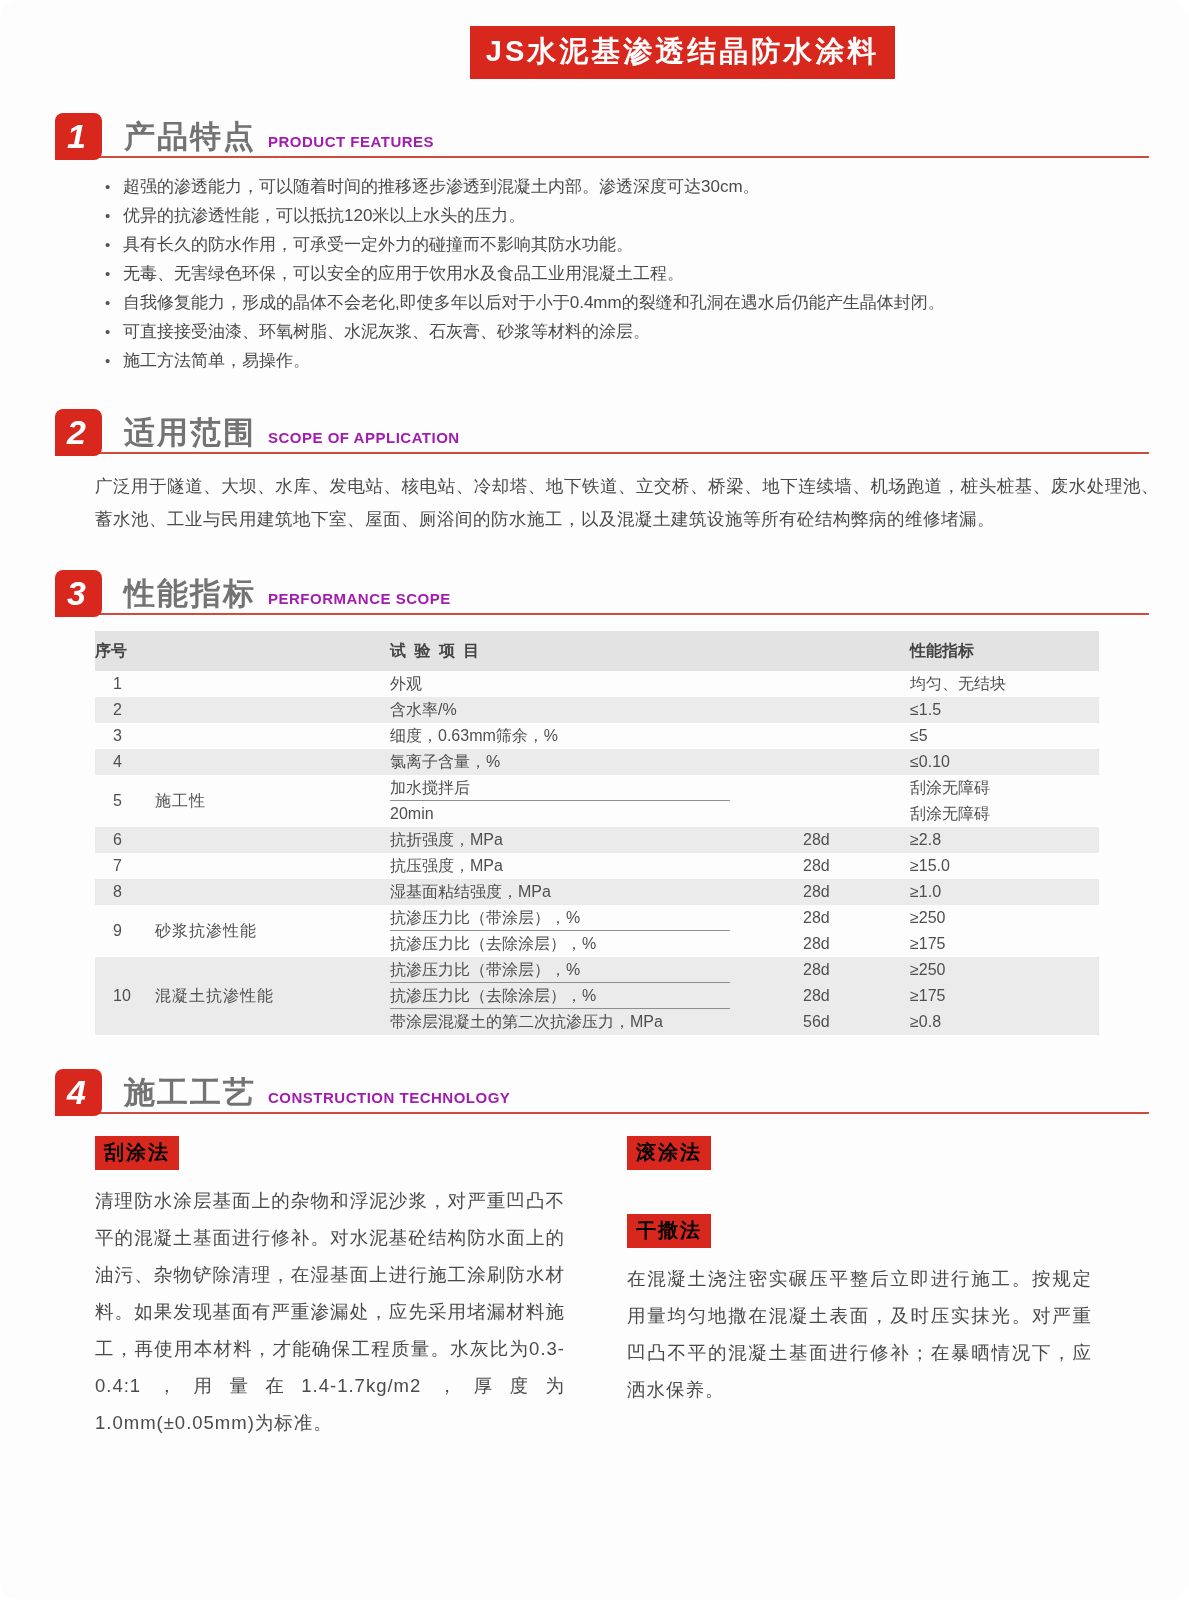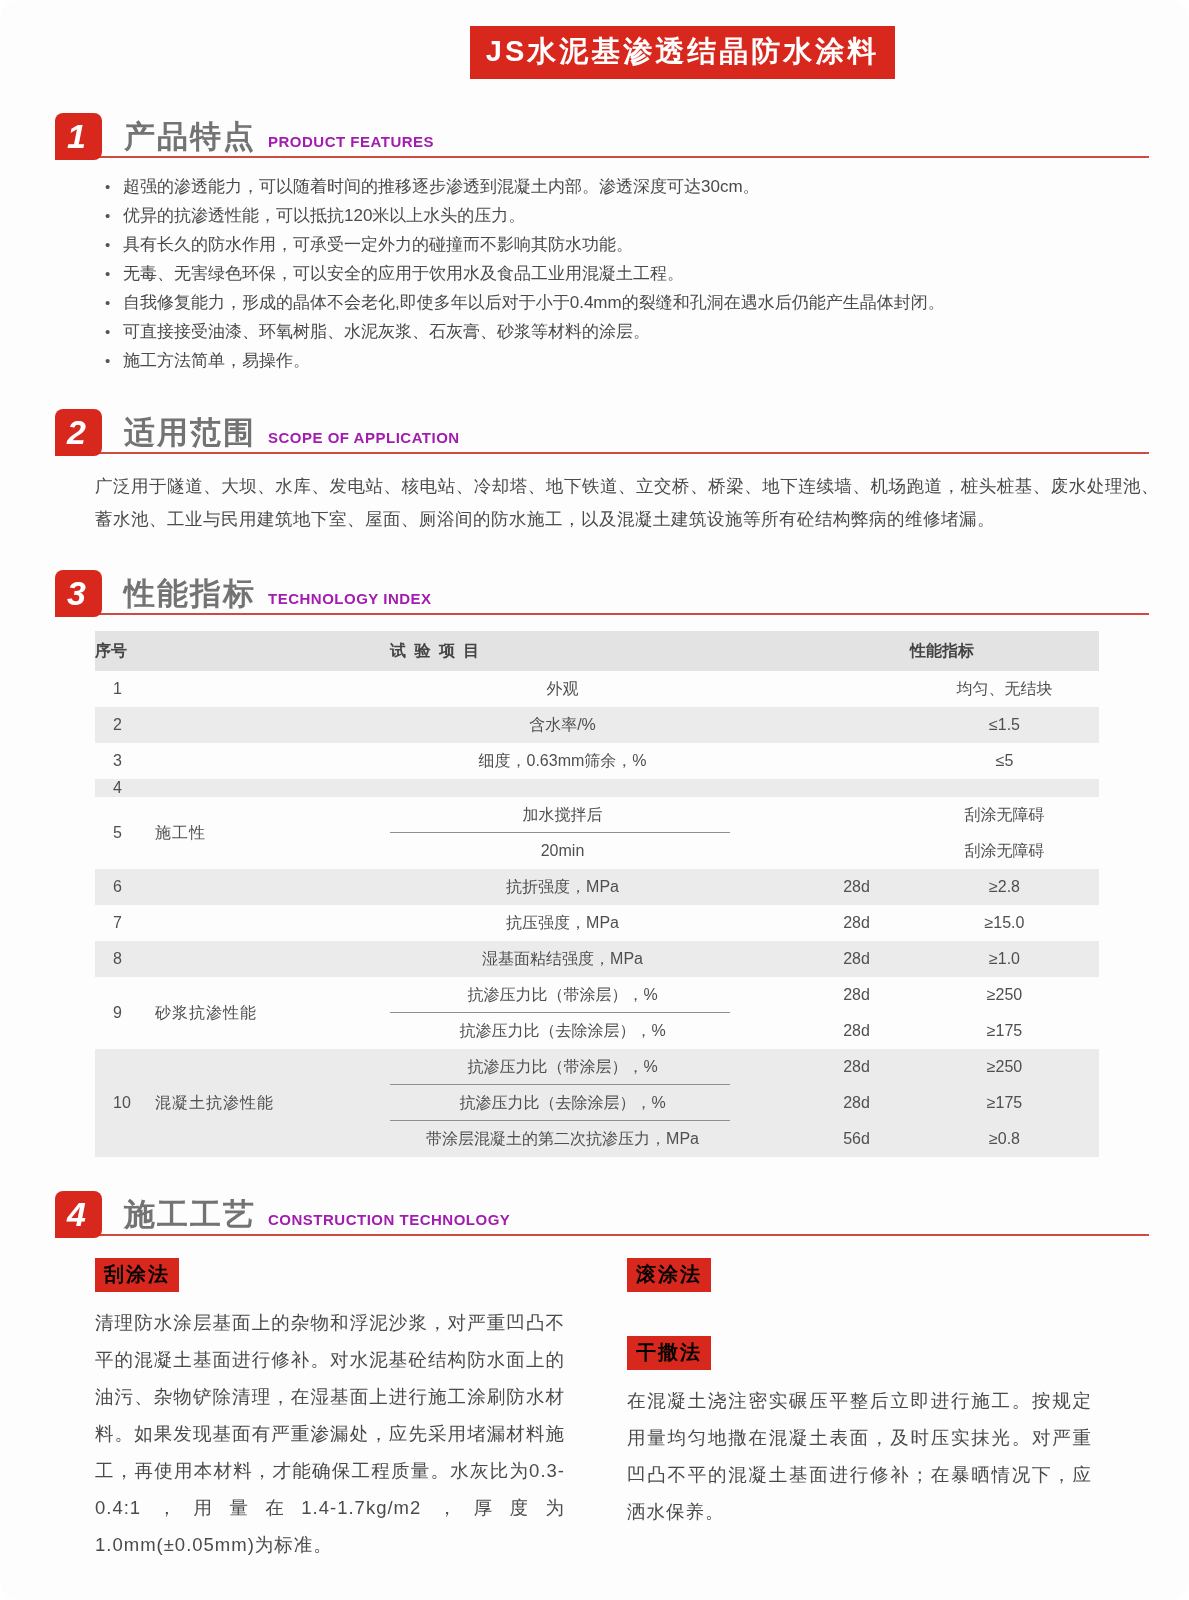--- a/index.html
+++ b/index.html
@@ -63,21 +63,21 @@
   }
   .t-head .h-no { }
   .t-head .h-item { letter-spacing:2px; }
   .t-row { display:grid; grid-template-columns:60px 235px 1fr; align-items:center; }
   .t-row.shaded { background:#ebebeb; }
   .c-no { padding-left:18px; }
   .c-cat { letter-spacing:1px; }
   .c-subs { display:flex; flex-direction:column; }
   .sub-line {
     display:grid; grid-template-columns:345px 175px 1fr;
-    align-items:center; height:36px; position:relative;text-align:center;
+    align-items:center; height:26px; position:relative;
   }
   .sub-line.divided::after {
     content:""; position:absolute; left:0; bottom:0;
     width:340px; height:1px; background:#8f8f8f;
   }
   .c-age { padding-left:68px; }
 
   
   .cols { display:flex; margin:22px 0 0 95px; width:1000px; }
   .col-left { width:470px; }
@@ -152,21 +152,21 @@
       <span class="sec-title">适用范围</span>
       <span class="sec-sub">SCOPE OF APPLICATION</span>
     </div>
     <p class="sec-body">广泛用于隧道、大坝、水库、发电站、核电站、冷却塔、地下铁道、立交桥、桥梁、地下连续墙、机场跑道，桩头桩基、废水处理池、蓄水池、工业与民用建筑地下室、屋面、厕浴间的防水施工，以及混凝土建筑设施等所有砼结构弊病的维修堵漏。</p>
   </section>
 
   <section class="sec">
     <div class="sec-header">
       <span class="sec-num">3</span>
       <span class="sec-title">性能指标</span>
-      <span class="sec-sub">TECHNOLOGY INDEX</span>
+      <span class="sec-sub">PERFORMANCE SCOPE</span>
     </div>
     <div class="perf-table">
       <div class="t-head">
         <div class="h-no">序号</div>
         <div></div>
         <div class="h-item">试 验 项 目</div>
         <div></div>
         <div class="h-index">性能指标</div>
       </div>
       <div id="table-body">
@@ -202,20 +202,27 @@
     <div class="c-item">细度，0.63mm筛余，%</div>
     <div class="c-age"></div>
     <div class="c-val">≤5</div>
   </div>
 </div>
   </div>
 
   <div class="t-row shaded">
     <div class="c-no">4</div>
     <div class="c-cat"></div>
+    <div class="c-subs">
+  <div class="sub-line">
+    <div class="c-item">氯离子含量，%</div>
+    <div class="c-age"></div>
+    <div class="c-val">≤0.10</div>
+  </div>
+</div>
   </div>
 
   <div class="t-row">
     <div class="c-no">5</div>
     <div class="c-cat">施工性</div>
     <div class="c-subs">
   <div class="sub-line divided">
     <div class="c-item">加水搅拌后</div>
     <div class="c-age"></div>
     <div class="c-val">刮涂无障碍</div>

